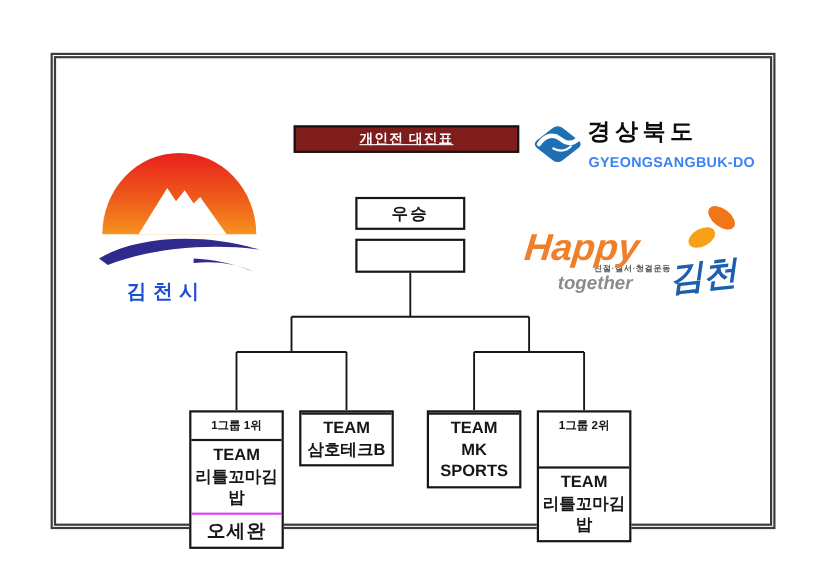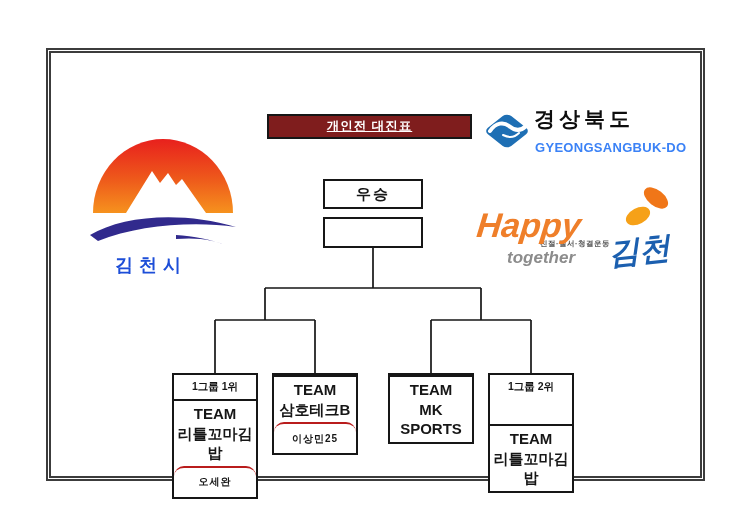--- a/index.html
+++ b/index.html
@@ -45,21 +45,21 @@
     display:flex;align-items:center;justify-content:center;
   }
   .champ{left:323px;top:179px;width:100px;height:30px;font-size:15px;font-weight:800;letter-spacing:2px;}
   .finalist{left:323px;top:217px;width:100px;height:31px;}
   .entry{
     top:373px;width:86px;box-sizing:border-box;border:2px solid #161616;background:#fff;
     display:flex;flex-direction:column;
   }
   .entry .seed{height:24px;display:flex;align-items:center;justify-content:center;font-size:10.5px;font-weight:800;}
   .entry .team{border-top:2px solid #161616;padding:3px 1px;display:flex;flex-direction:column;align-items:center;justify-content:center;font-size:15px;font-weight:800;line-height:1.3;text-align:center;}
-  .entry .player{border-top:2px solid #b91c1c;height:29px;display:flex;align-items:center;justify-content:center;font-size:10px;font-weight:800;letter-spacing:1px;border-radius:10px;}
+  .entry .player{border-top:2px solid #d946ef;height:29px;display:flex;align-items:center;justify-content:center;font-size:17px;font-weight:800;letter-spacing:1px;}
   .e1{left:172px;} .e2{left:272px;} .e3{left:388px;} .e4{left:488px;gap:25px;}
 </style>
 </head>
 <body>
 
 <div class="canvas">
 
   <div class="abs frame"></div>
 
   <div class="abs subtitle" style="background: #7f1d1d; text-decoration: underline;">
@@ -116,21 +116,20 @@
       <span>리틀꼬마김밥</span>
     </div>
     <div class="player">오세완</div>
   </div>
 
   <div class="abs entry e2">
     <div class="team">
       <span>TEAM</span>
       <span>삼호테크B</span>
     </div>
-    <div class="player">이상민25</div>
   </div>
 
   <div class="abs entry e3">
     <div class="team">
       <span>TEAM</span>
       <span>MK SPORTS</span>
     </div>
   </div>
 
   <div class="abs entry e4">

